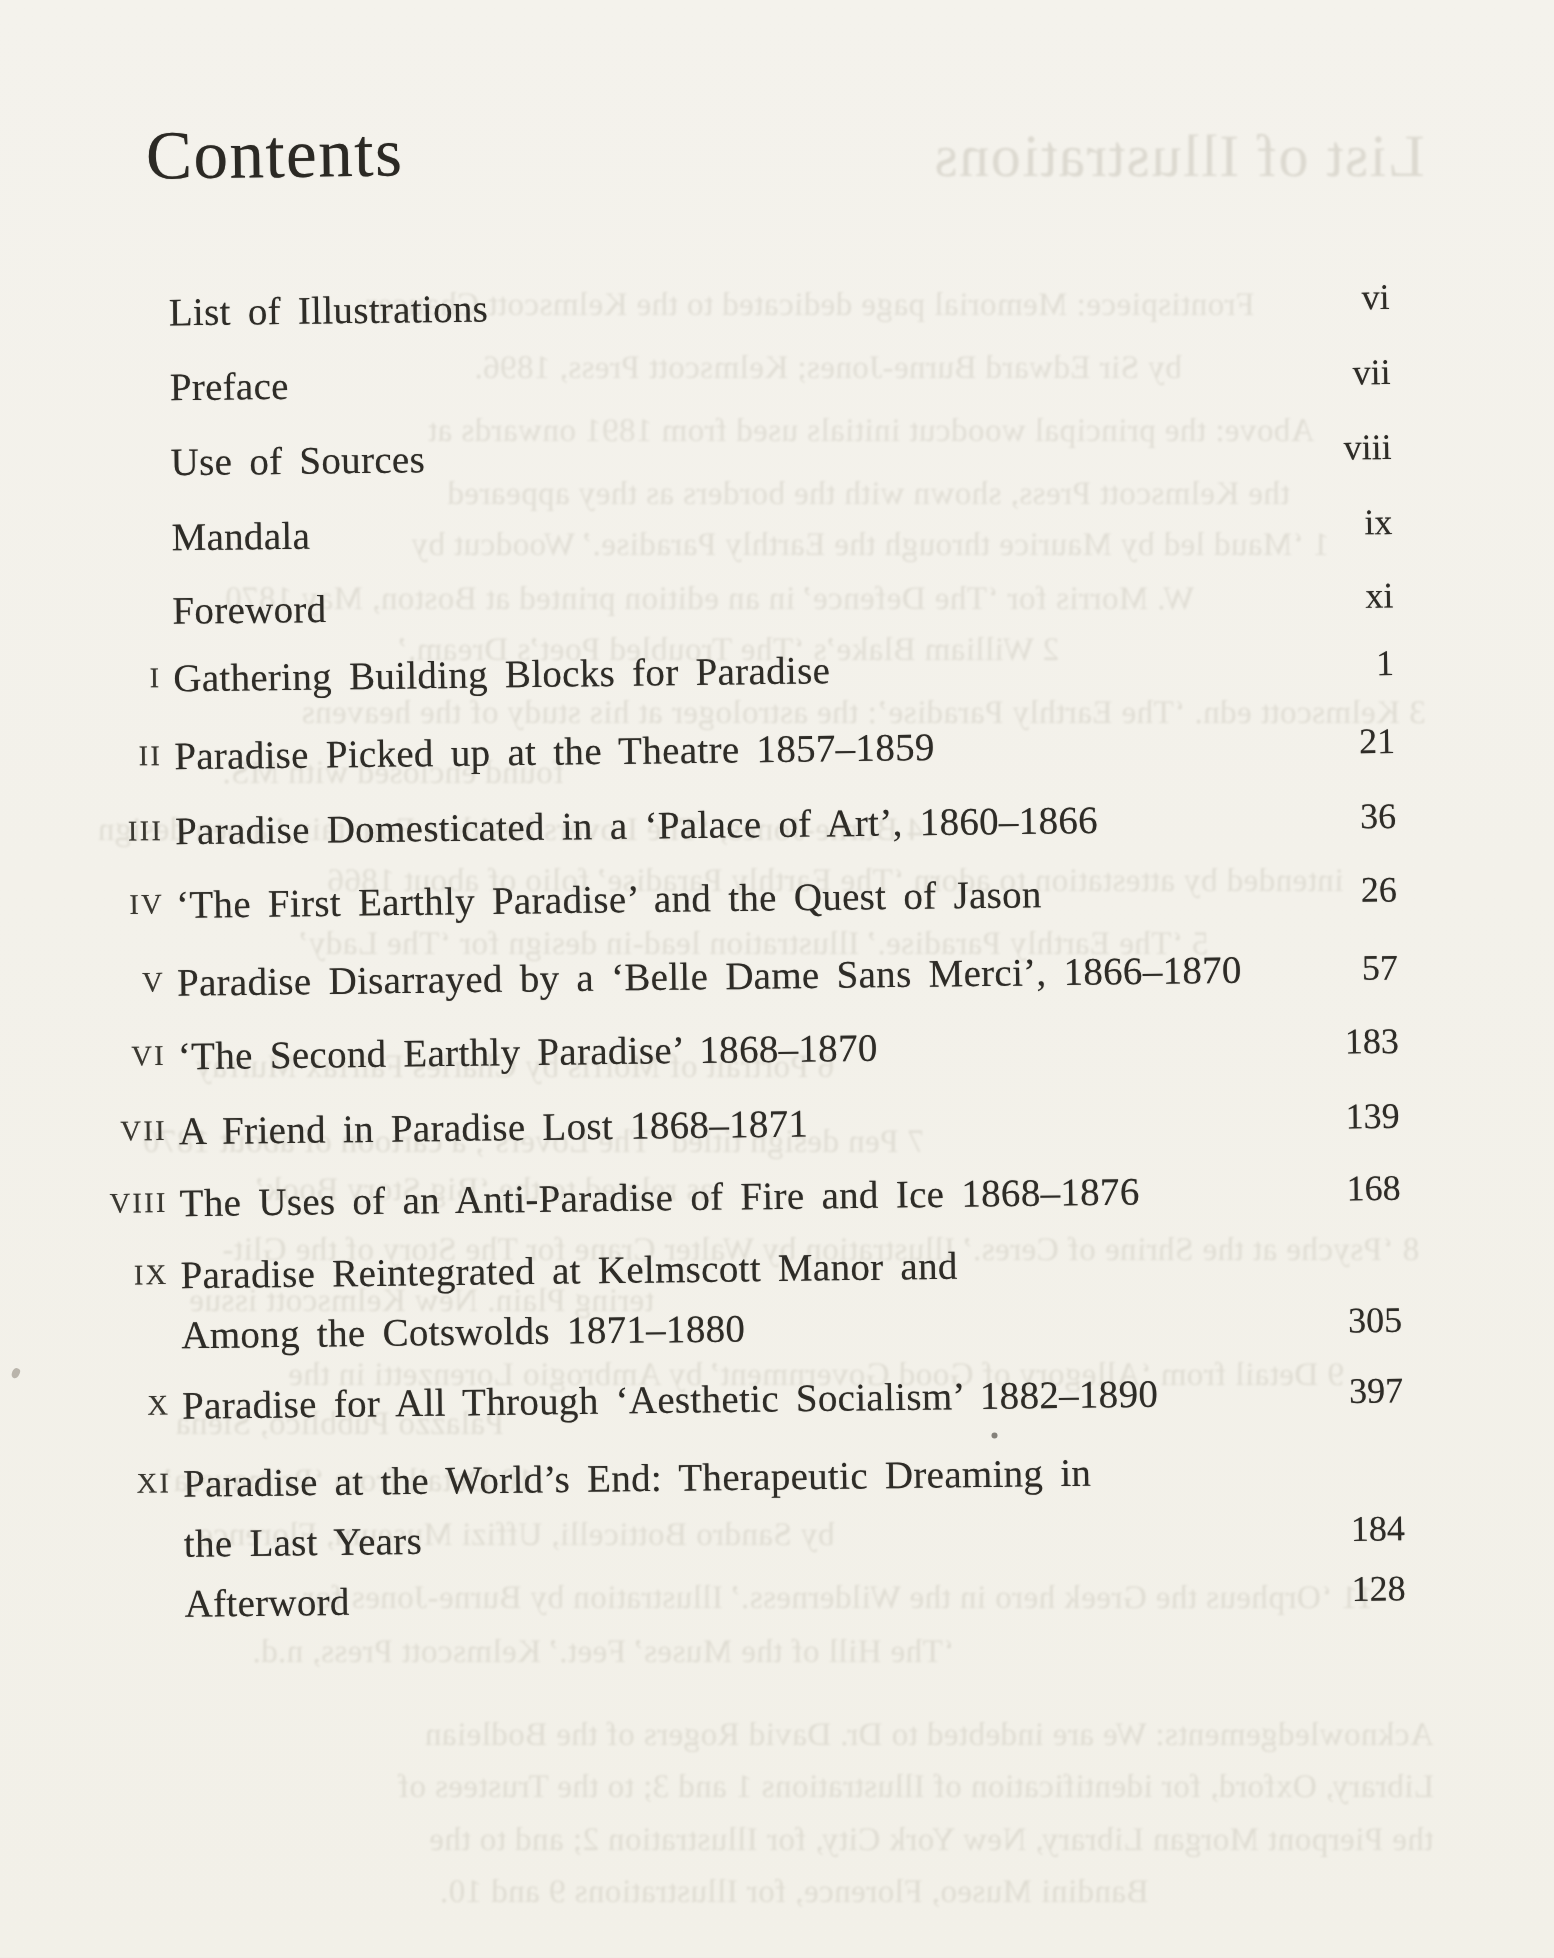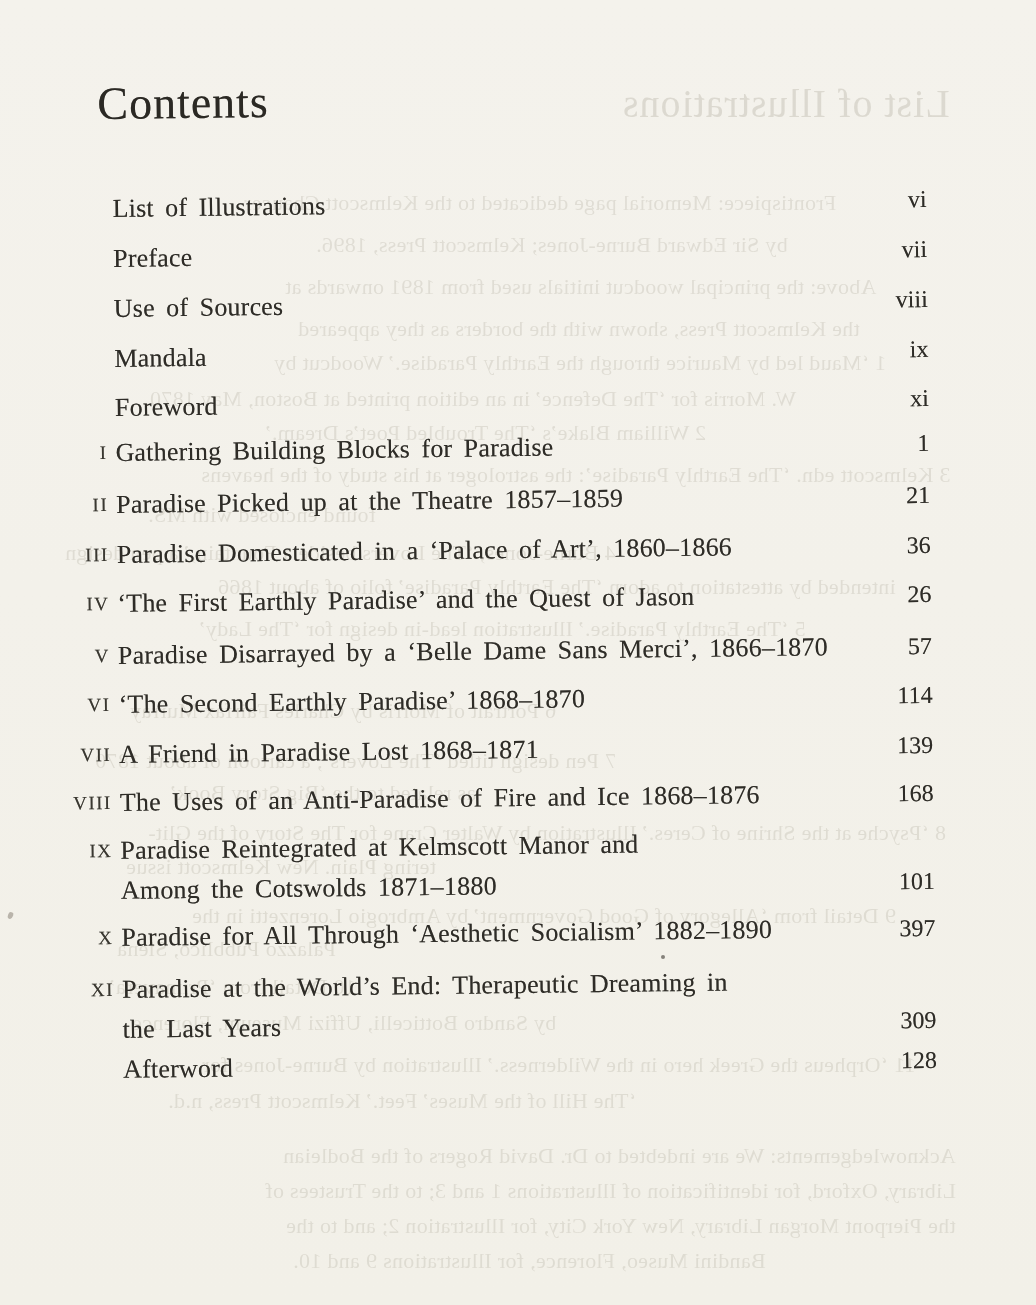--- a/index.html
+++ b/index.html
@@ -204,21 +204,21 @@
 
       </span>
       <span class="pagenum">57</span>
     </div>
         <div class="row" style="top: 680px; height: 40px;">
       <span class="numeral">VI</span>
       <span class="lines">
         <span class="line1">‘The Second Earthly Paradise’ 1868–1870</span>
 
       </span>
-      <span class="pagenum">114</span>
+      <span class="pagenum">183</span>
     </div>
         <div class="row" style="top: 730px; height: 40px;">
       <span class="numeral">VII</span>
       <span class="lines">
         <span class="line1">A Friend in Paradise Lost 1868–1871</span>
 
       </span>
       <span class="pagenum">139</span>
     </div>
         <div class="row" style="top: 778px; height: 40px;">
@@ -228,37 +228,37 @@
 
       </span>
       <span class="pagenum">168</span>
     </div>
         <div class="row" style="top: 826px; height: 80px;">
       <span class="numeral">IX</span>
       <span class="lines">
         <span class="line1">Paradise Reintegrated at Kelmscott Manor and</span>
         <span class="line2">Among the Cotswolds 1871–1880</span>
       </span>
-      <span class="pagenum">101</span>
+      <span class="pagenum">305</span>
     </div>
         <div class="row" style="top: 913px; height: 40px;">
       <span class="numeral">X</span>
       <span class="lines">
         <span class="line1">Paradise for All Through ‘Aesthetic Socialism’ 1882–1890</span>
 
       </span>
       <span class="pagenum">397</span>
     </div>
         <div class="row" style="top: 965px; height: 80px;">
       <span class="numeral">XI</span>
       <span class="lines">
         <span class="line1">Paradise at the World’s End: Therapeutic Dreaming in</span>
         <span class="line2">the Last Years</span>
       </span>
-      <span class="pagenum">309</span>
+      <span class="pagenum">184</span>
     </div>
         <div class="row" style="top: 1045px; height: 40px;">
       <span class="numeral"></span>
       <span class="lines">
         <span class="line1">Afterword</span>
 
       </span>
       <span class="pagenum">128</span>
     </div>
       </div>

